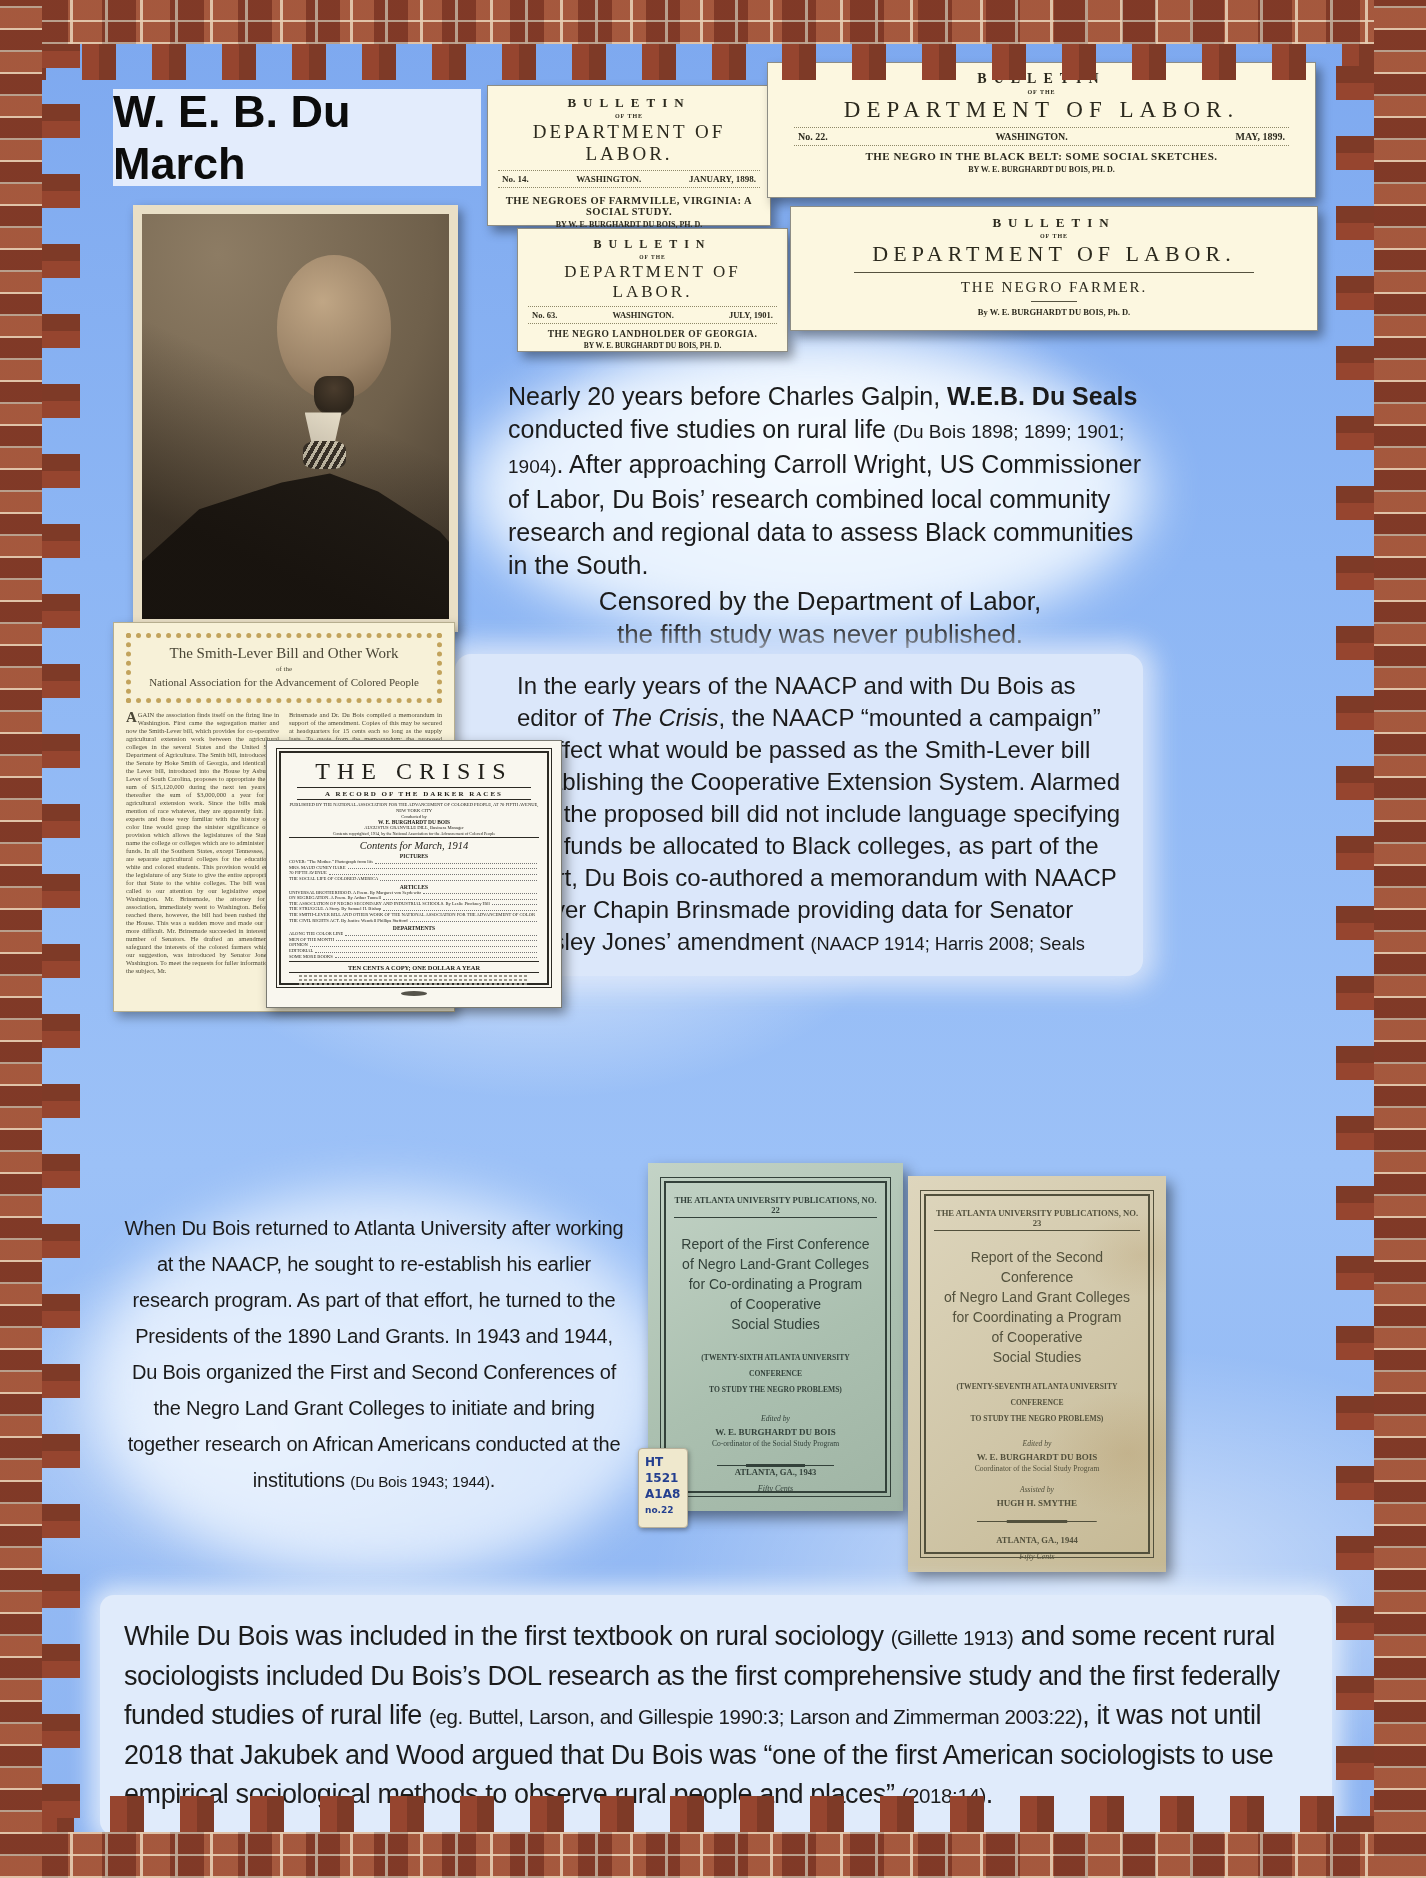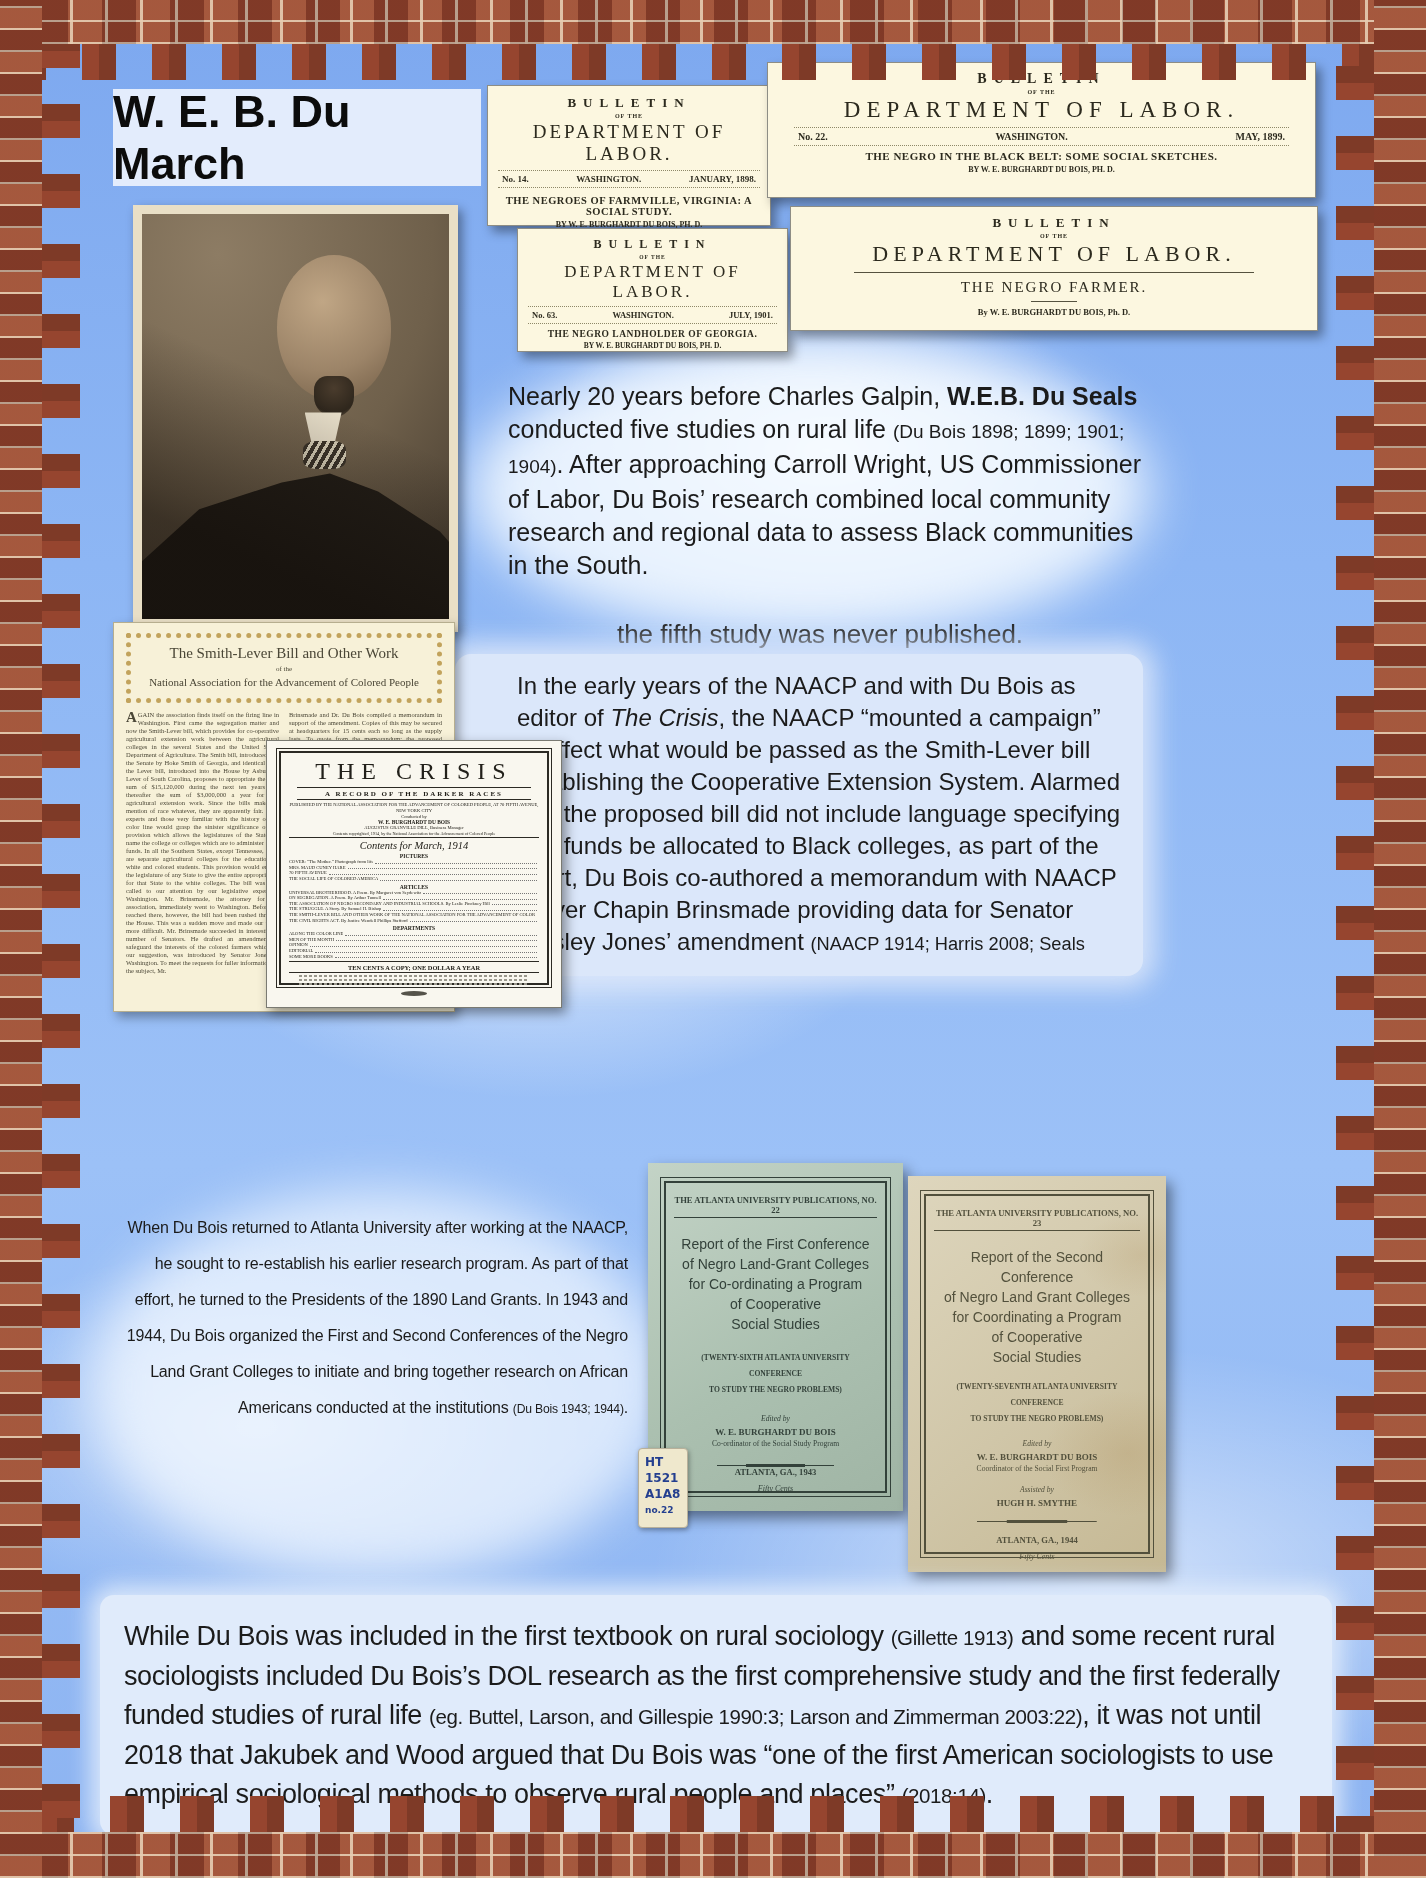--- a/index.html
+++ b/index.html
@@ -87,21 +87,21 @@
   #bfarmer .b-by{font-size:8.5px;margin-top:4px;}
   #bfarmer .rl{width:86%;} #bfarmer .rl.short{width:10%;}
 
   
   .para{position:absolute;z-index:4;}
   .p-intro{left:508px;top:380px;width:634px;font-size:25px;line-height:33px;}
   .p-censored{left:520px;top:585px;width:600px;font-size:26px;line-height:33px;text-align:center;}
   .p-naacp{left:455px;top:654px;width:688px;height:322px;background:#dbe7fa;border-radius:16px;
     box-shadow:0 0 26px 12px rgba(219,231,250,.9);box-sizing:border-box;
     padding:16px 20px 10px 62px;font-size:24px;line-height:32px;z-index:5;overflow:hidden;}
-  .p-atlanta{left:120px;top:1210px;width:508px;font-size:16px;line-height:36px;text-align:right;
+  .p-atlanta{left:120px;top:1210px;width:508px;font-size:20px;line-height:36px;text-align:center;
     letter-spacing:-.2px;z-index:8;}
   .p-legacy{left:100px;top:1595px;width:1232px;height:240px;background:#e0ebfb;border-radius:14px;
     box-shadow:0 0 22px 10px rgba(224,235,251,.9);box-sizing:border-box;
     padding:22px 24px;font-size:27px;line-height:39px;letter-spacing:-.4px;z-index:8;overflow:hidden;}
   .cite{font-size:.76em;}
   .bld{font-weight:bold;} .ital{font-style:italic;}
 
   
   .smith{position:absolute;left:113px;top:622px;width:342px;height:390px;background:#f7f1d8;
     border:1px solid #b6ae8f;box-shadow:4px 5px 10px rgba(0,0,0,.35);box-sizing:border-box;
@@ -235,21 +235,21 @@
     <div class="b-title">THE NEGRO FARMER.</div>
     <hr class="rl short">
     <div class="b-by">By W. E. BURGHARDT DU BOIS, Ph. D.</div>
   </div>
 
   <div class="para p-intro">
     <span>Nearly 20 years before Charles Galpin, </span><span class="bld">W.E.B. Du Seals</span><span> conducted five studies on rural life </span><span class="cite">(Du Bois 1898; 1899; 1901; 1904)</span><span>.  After approaching Carroll Wright, US Commissioner of Labor, Du Bois’ research combined local community research and regional data to assess Black communities in the South.</span>
   </div>
 
   <div class="para p-censored">
-    <br>
+    <span>Censored by the Department of Labor,</span><br>
     <span>the fifth study was never published.</span>
   </div>
 
   <div class="para p-naacp">
     <span>In the early years of the NAACP and with Du Bois as editor of </span><span class="ital">The Crisis</span><span>, the NAACP “mounted a campaign” to affect what would be passed as the Smith-Lever bill establishing the Cooperative Extension System.  Alarmed that the proposed bill did not include language specifying that funds be allocated to Black colleges, as part of the effort, Du Bois co-authored a memorandum with NAACP lawyer Chapin Brinsmade providing data for Senator Wesley Jones’ amendment </span><span class="cite">(NAACP 1914; Harris 2008; Seals 1991)</span><span>.</span>
   </div>
 
   <div class="smith">
     <div class="sm-titlebox">
       <div class="sm-title">The Smith-Lever Bill and Other Work</div>
@@ -382,21 +382,21 @@
         <div><span class="cv-series">THE ATLANTA UNIVERSITY PUBLICATIONS, NO. 23</span></div>
         <div class="cv-title">Report of the Second Conference
 of Negro Land Grant Colleges
 for Coordinating a Program
 of Cooperative
 Social Studies</div>
         <div class="cv-conf">(TWENTY-SEVENTH ATLANTA UNIVERSITY CONFERENCE
 TO STUDY THE NEGRO PROBLEMS)</div>
         <div class="cv-edited">Edited by</div>
         <div class="cv-editor">W. E. BURGHARDT DU BOIS</div>
-        <div class="cv-role">Coordinator of the Social First Program</div>
+        <div class="cv-role">Coordinator of the Social Study Program</div>
         <div class="cv-edited">Assisted by</div>
         <div class="cv-editor">HUGH H. SMYTHE</div>
         <div class="cv-div"></div>
         <div class="cv-city">ATLANTA, GA., 1944</div>
         <div class="cv-price">Fifty Cents</div>
       </div>
     </div>
   </div>
 
   <div class="sticker">

